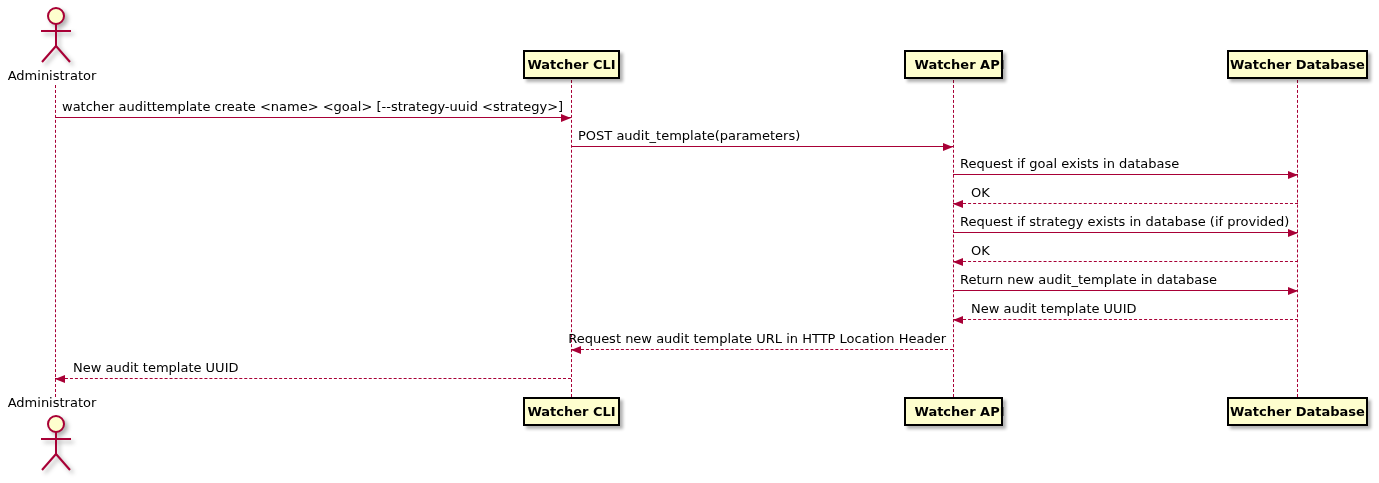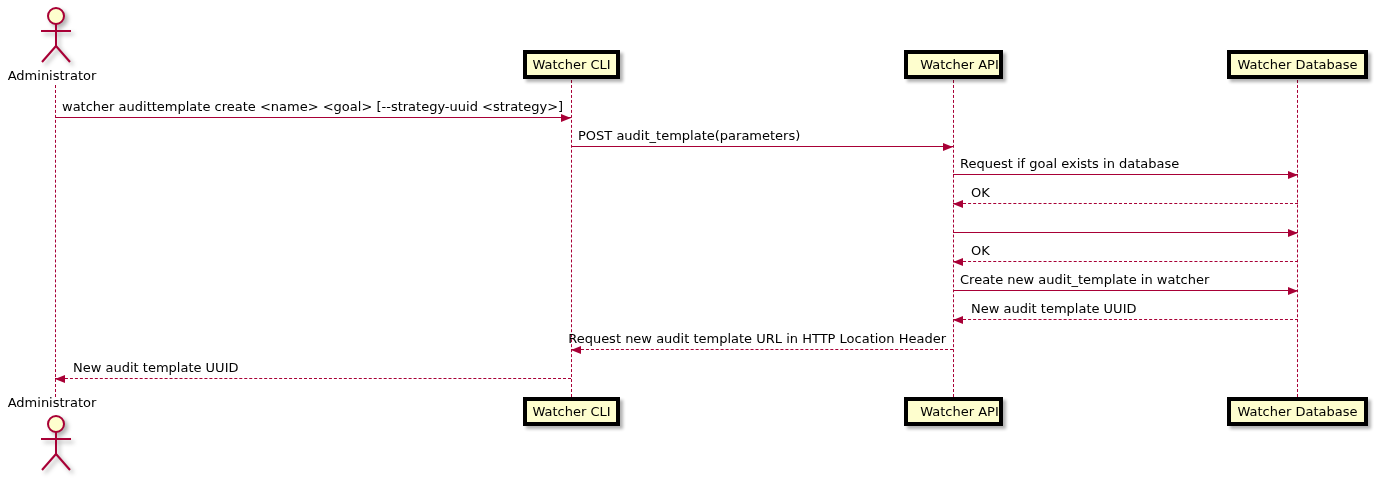--- a/index.html
+++ b/index.html
@@ -22,24 +22,25 @@
   #ll-cli  {left:571px;top:80px;height:317px;}
   #ll-api  {left:953px;top:80px;height:317px;}
   #ll-db   {left:1297px;top:80px;height:317px;}
 
   
   .participant{
     position:absolute;
     box-sizing:border-box;
     height:29px;
     background:#FEFECE;
-    border:4px solid #000000;
+    border:2px solid #000000;
     display:flex;align-items:center;justify-content:center;
     box-shadow:3px 3px 3px rgba(0,0,0,0.3);
     white-space:nowrap;
+    font-weight:bold;
   }
   #p-cli-top,#p-cli-bot{left:523px;width:97px;}
   #p-api-top,#p-api-bot{left:904px;width:99px;padding-left:12px;}
   #p-db-top, #p-db-bot {left:1227px;width:141px;}
   #p-cli-top,#p-api-top,#p-db-top{top:50px;}
   #p-cli-bot,#p-api-bot,#p-db-bot{top:397px;}
 
   
   .actor-figure{position:absolute;filter:drop-shadow(3px 3px 2px rgba(0,0,0,0.3));}
   #actor-top-figure{left:36px;top:4px;}
@@ -122,30 +123,31 @@
     <span class="lbl ind7">POST audit_template(parameters)</span>
     <div class="line"></div>
     <div class="head r"></div>
   </div>
   <div class="msg dashed" id="m4">
     <span class="lbl ind18">OK</span>
     <div class="line"></div>
     <div class="head l"></div>
   </div>
   <div class="msg" id="m5">
+    <span class="lbl ind7">Request if strategy exists in database (if provided)</span>
     <div class="line"></div>
     <div class="head r"></div>
   </div>
   <div class="msg dashed" id="m6">
     <span class="lbl ind18">OK</span>
     <div class="line"></div>
     <div class="head l"></div>
   </div>
   <div class="msg" id="m7">
-    <span class="lbl ind7">Create new audit_template in watcher</span>
+    <span class="lbl ind7">Return new audit_template in database</span>
     <div class="line"></div>
     <div class="head r"></div>
   </div>
   <div class="msg dashed" id="m8">
     <span class="lbl ind18">New audit template UUID</span>
     <div class="line"></div>
     <div class="head l"></div>
   </div>
   <div class="msg dashed" id="m9">
     <span class="lbl right7">Request new audit template URL in HTTP Location Header</span>

